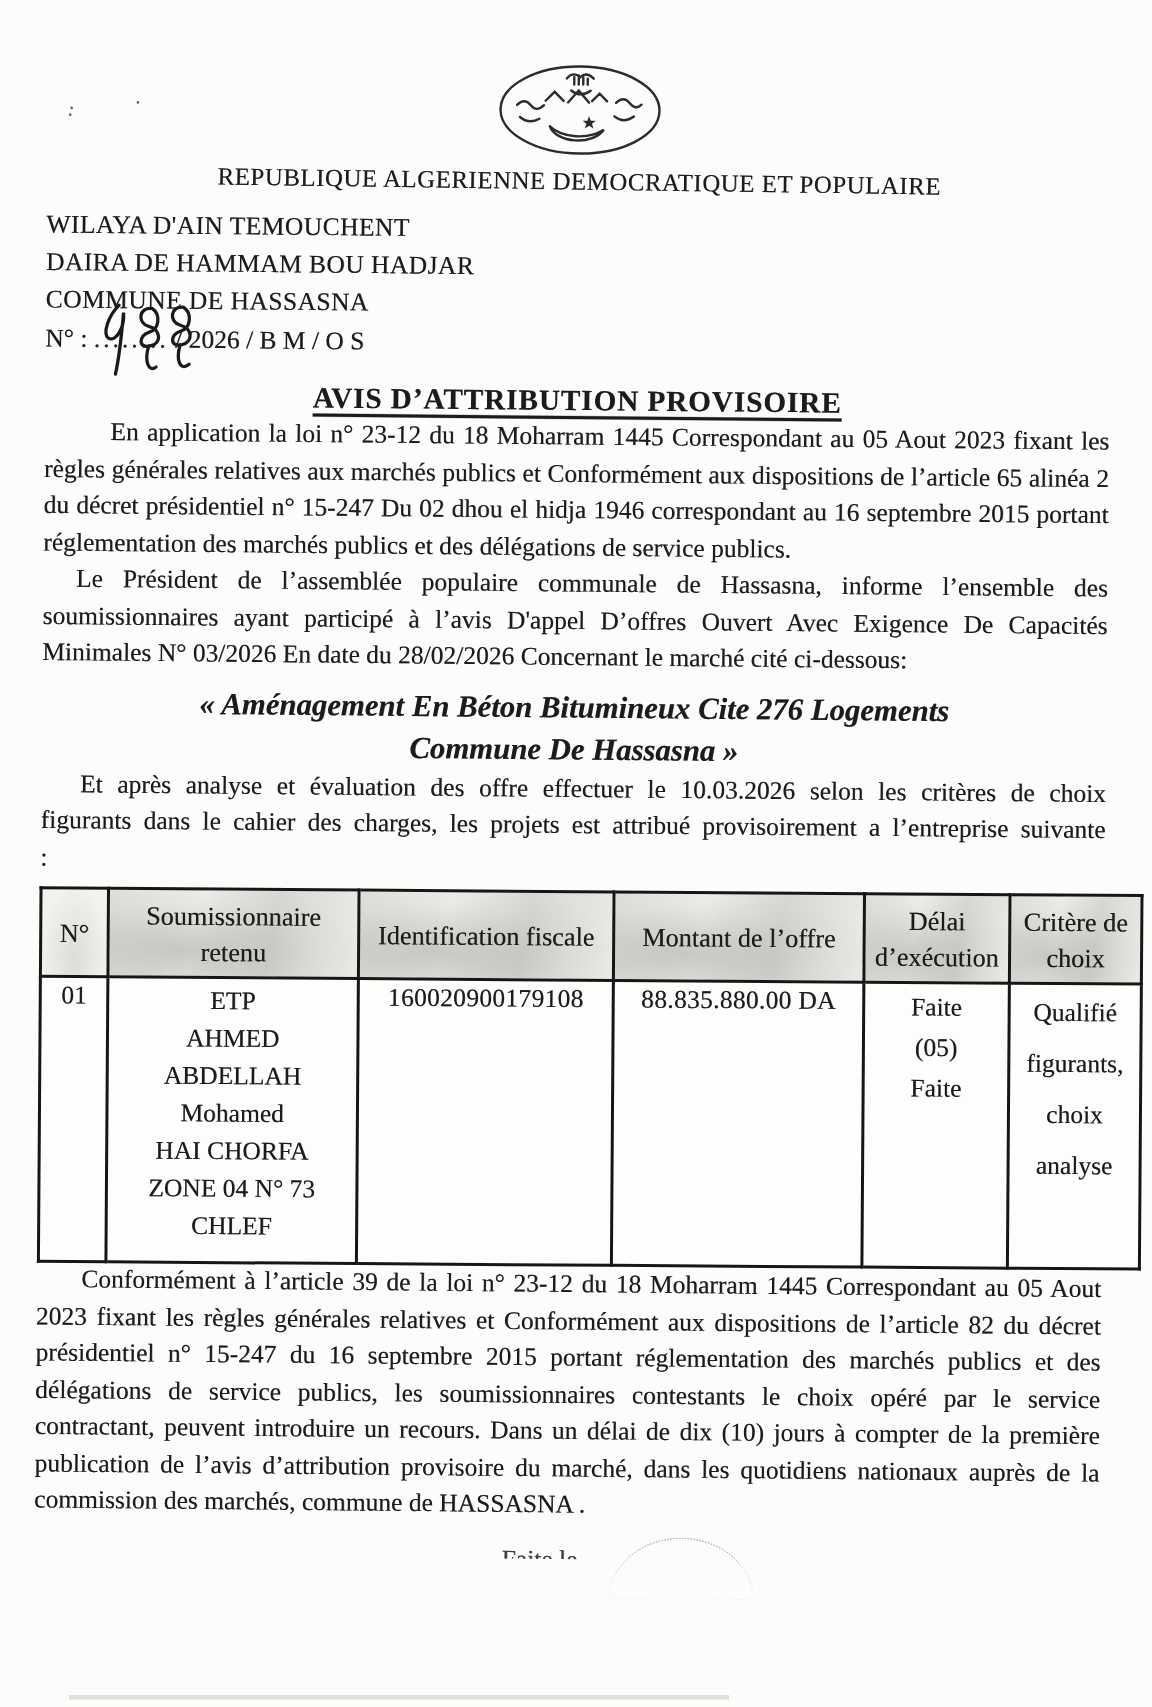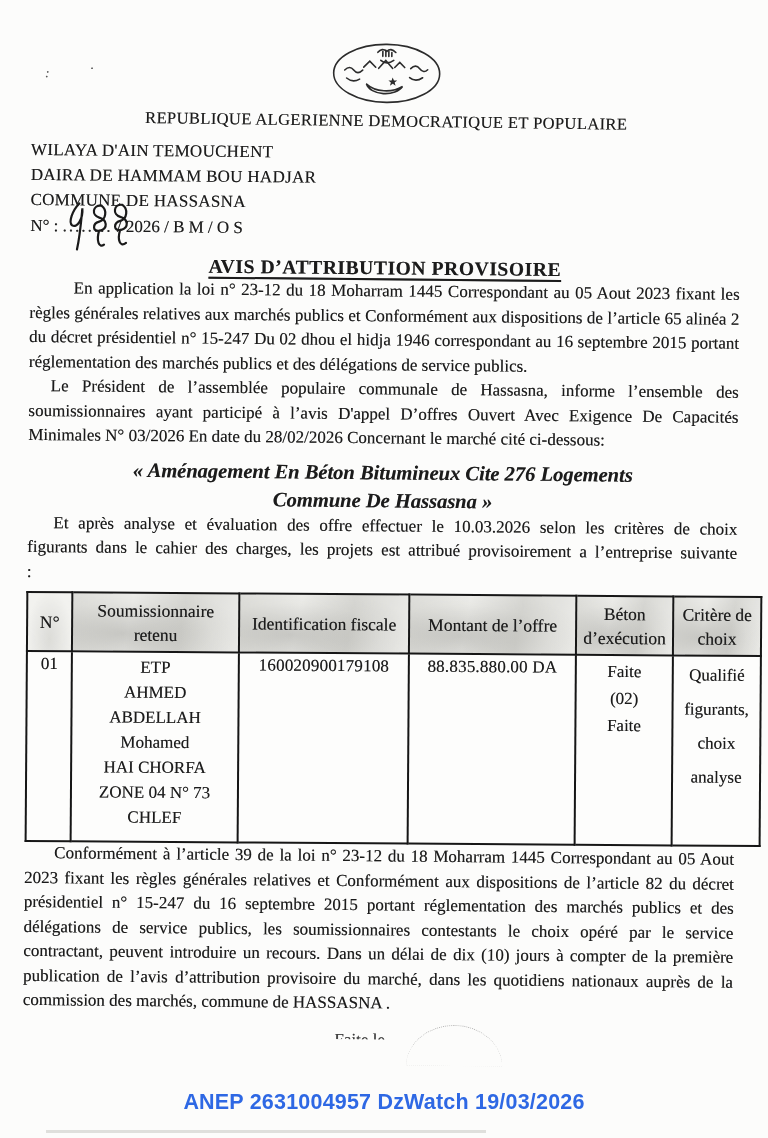--- a/index.html
+++ b/index.html
@@ -186,41 +186,41 @@
           <col class="c4">
           <col class="c5">
           <col class="c6">
       </colgroup>
       <thead>
         <tr>
           <th class="h-num">N°</th>
           <th>Soumissionnaire retenu</th>
           <th>Identification fiscale</th>
           <th>Montant de l’offre</th>
-          <th>Béton d’exécution</th>
+          <th>Délai d’exécution</th>
           <th>Critère de choix</th>
         </tr>
       </thead>
       <tbody>
         <tr>
           <td class="c-num">01</td>
           <td class="c-company">
             <div>ETP</div>
             <div>AHMED</div>
             <div>ABDELLAH</div>
             <div>Mohamed</div>
             <div>HAI CHORFA</div>
             <div>ZONE 04 N° 73</div>
             <div>CHLEF</div>
           </td>
           <td class="c-fiscal">160020900179108</td>
           <td class="c-amount">88.835.880.00 DA</td>
           <td class="c-delay">
             <div>Faite</div>
-            <div>(02)</div>
+            <div>(05)</div>
             <div>Faite</div>
           </td>
           <td class="c-criteria">
             <div>Qualifié</div>
             <div>figurants,</div>
             <div>choix</div>
             <div>analyse</div>
           </td>
         </tr>
       </tbody>
@@ -229,17 +229,14 @@
     <p class="body p4">Conformément à l’article 39 de la loi  n° 23-12 du 18 Moharram 1445 Correspondant au 05 Aout 2023 fixant les règles générales relatives  et Conformément aux dispositions de l’article 82  du décret présidentiel n° 15-247 du 16  septembre  2015 portant réglementation des marchés publics et des délégations de  service publics,  les  soumissionnaires contestants le choix opéré par le service contractant,  peuvent  introduire un recours. Dans un délai de dix (10) jours à compter de la première publication  de l’avis d’attribution provisoire du marché, dans les quotidiens nationaux auprès de la commission des marchés, commune de HASSASNA  .</p>
 
     <div class="closing-clip">
       <span>Faite le</span>
       <span>...............</span>
     </div>
     <div class="stamp-arc"></div>
 
   </div>
 
-  <div class="footer" style="color: rgb(46, 104, 228);">
-    <span>ANEP 2631004957 DzWatch 19/03/2026</span>
-  </div>
   <div class="bottom-line"></div>
 </div>
 
 </body></html>

